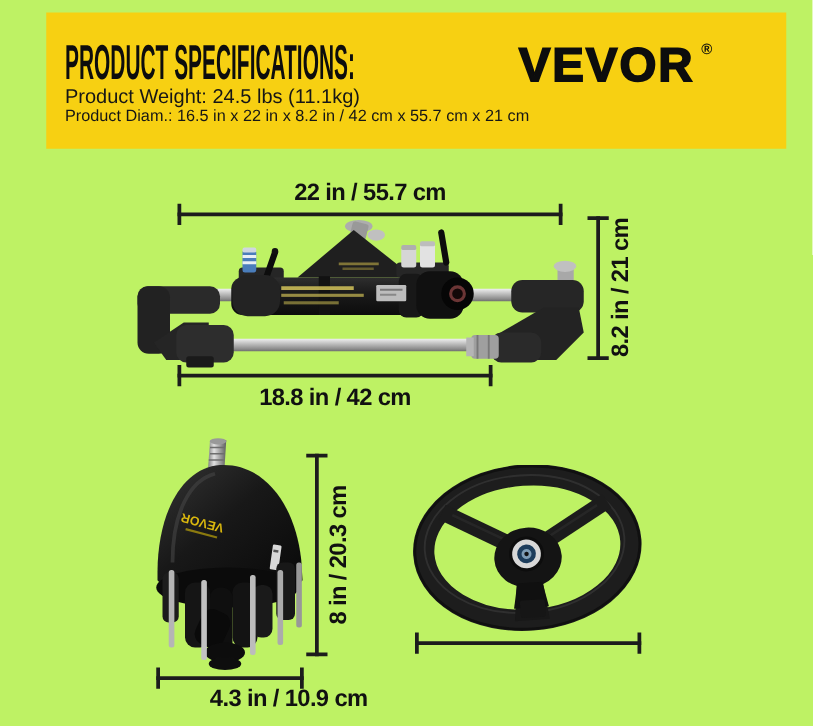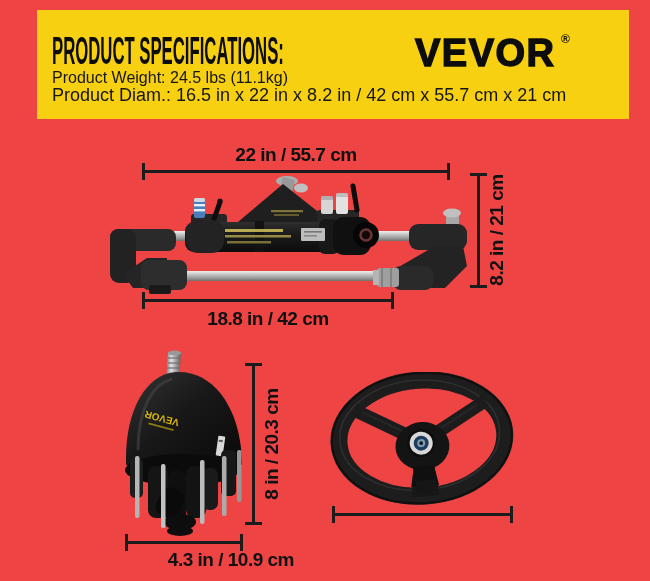--- a/index.html
+++ b/index.html
@@ -1,26 +1,26 @@
 <!DOCTYPE html>
 <html><head>
 <meta charset="utf-8">
 <style>
   html,body{margin:0;padding:0;background:#fff;}
-  #canvas{position:relative;width:650px;height:581px;background:#ef4444;overflow:hidden;
+  #canvas{position:relative;width:650px;height:581px;background:#bef264;overflow:hidden;
           font-family:"Liberation Sans",sans-serif;color:#111;}
   
   .banner{position:absolute;left:37px;top:10px;width:592px;height:109px;background:#F7D012;}
   .banner-title{position:absolute;left:15px;top:21px;font-size:38px;font-weight:bold;color:#0d0d0d;
                 white-space:nowrap;transform:scale(0.44,1.03);transform-origin:left top;line-height:1;}
   .banner-brand{position:absolute;left:378px;top:24px;font-size:38px;font-weight:bold;color:#0d0d0d;
                 letter-spacing:1.5px;line-height:1;-webkit-text-stroke:1.4px #0d0d0d;}
   .banner-reg{position:absolute;left:524px;top:22px;font-size:12px;font-weight:bold;color:#0d0d0d;}
   .banner-sub1{position:absolute;left:15px;top:59px;font-size:16px;color:#161616;}
-  .banner-sub2{position:absolute;left:15px;top:75px;font-size:18px;color:#161616;}
+  .banner-sub2{position:absolute;left:15px;top:75px;font-size:13px;color:#161616;}
   
   .dim-h{position:absolute;height:0;border-top:3px solid #1c1c1c;}
   .dim-h::before,.dim-h::after{content:"";position:absolute;width:3px;height:17px;background:#1c1c1c;top:-10px;}
   .dim-h::before{left:0;} .dim-h::after{right:0;}
   .dim-v{position:absolute;width:0;border-left:3px solid #1c1c1c;}
   .dim-v::before,.dim-v::after{content:"";position:absolute;height:3px;width:17px;background:#1c1c1c;left:-10px;}
   .dim-v::before{top:0;} .dim-v::after{bottom:0;}
   .dim-label{position:absolute;font-weight:bold;font-size:19px;letter-spacing:-0.5px;color:#111;white-space:nowrap;}
   .dim-label.ctr{text-align:center;}
   .dim-label.rot{transform:translate(-50%,-50%) rotate(-90deg);}

